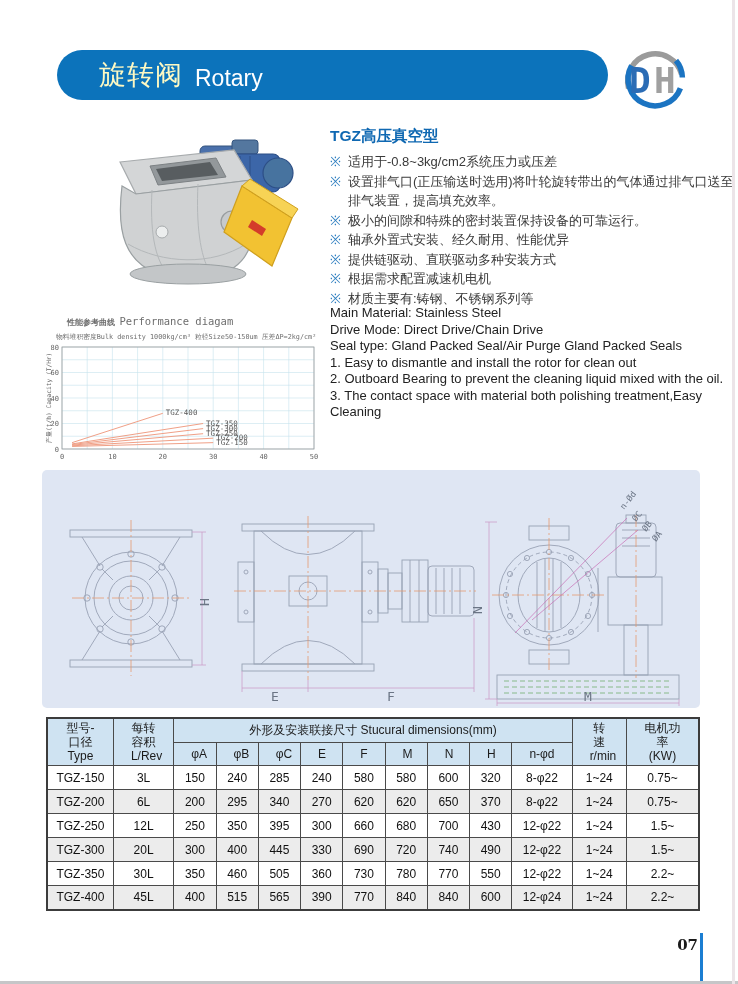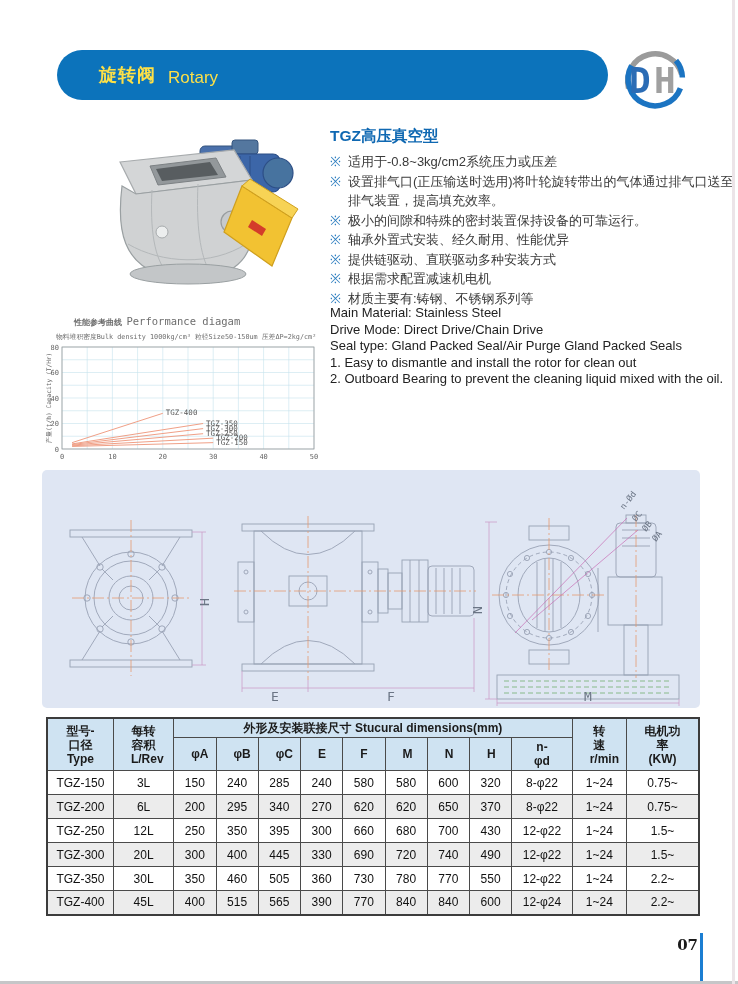--- a/index.html
+++ b/index.html
@@ -2,51 +2,51 @@
 <html><head>
 <meta charset="utf-8">
 <style>
   * { margin:0; padding:0; box-sizing:border-box; }
   html,body { width:738px; height:984px; background:#ffffff; font-family:"Liberation Sans", sans-serif; position:relative; overflow:hidden; }
 
   .abs { position:absolute; }
 
   
   #header-bar { left:57px; top:50px; width:551px; height:50px; background:#0c73bb; border-radius:26px; display:flex; align-items:center; padding-left:42px; }
-  #header-bar .zh { color:#fde047; font-size:18px; font-weight:bold; letter-spacing:1px; }
-  #header-bar .en { color:#fde047; font-size:17px; margin-left:12px; margin-top:6px; }
+  #header-bar .zh { color:#fef9c3; font-size:27px; font-weight:normal; letter-spacing:1px; }
+  #header-bar .en { color:#ffffff; font-size:23px; margin-left:12px; margin-top:6px; }
   #logo { left:610px; top:42px; width:90px; height:78px; }
 
   
   #photo { left:92px; top:124px; width:228px; height:168px; }
 
   
   #intro { left:330px; top:126px; width:404px; }
   .sec-title { font-size:15.5px; font-weight:bold; color:#0f68b2; margin-bottom:5px; }
   .bullet { display:flex; gap:7px; font-size:13px; color:#3a3a3a; line-height:19.5px; }
   .bullet .bmark { color:#2f7fc0; flex:0 0 auto; }
 
   
   #specs { left:330px; top:305px; width:406px; }
   .spec-line { font-size:13px; color:#222; line-height:16.5px; }
 
   
   #chart { left:44px; top:311px; width:280px; }
-  .chart-title { color:#6d6d6d; white-space:nowrap; margin-left:30px; }
+  .chart-title { color:#6d6d6d; white-space:nowrap; margin-left:23px; }
   .chart-title .zh { font-size:8px; font-weight:bold; font-family:"DejaVu Sans", sans-serif; }
   .chart-title .en { font-size:10.5px; font-family:"DejaVu Sans Mono", monospace; }
   .chart-subtitle { color:#6d6d6d; font-size:6.8px; font-family:"DejaVu Sans Mono", monospace; white-space:nowrap; margin:3px 0 1px 12px; }
 
   
   #drawings { left:42px; top:470px; width:658px; height:238px; background:#dfe6f3; border-radius:5px; }
 
   
   #spec-table { left:46px; top:717px; width:654px; border-collapse:collapse; table-layout:fixed; border:2px solid #3c3c3c; }
   #spec-table th, #spec-table td { border:1px solid #4a4a4a; text-align:center; vertical-align:middle; }
-  #spec-table thead th { background:#cfe3f2; font-weight:bold; font-size:12px; color:#1b1b1b; line-height:14px; padding:2px 17px; }
+  #spec-table thead th { background:#cfe3f2; font-weight:normal; font-size:12px; color:#1b1b1b; line-height:14px; padding:2px 17px; }
   #spec-table tbody td { font-size:12px; color:#111; height:24px; background:#fff; }
   #spec-table tbody tr.alt td { background:#ececec; }
 
   
   #page-number { left:672px; top:936px; width:26px; text-align:right; font-family:"DejaVu Serif", serif; font-weight:bold; font-size:15px; color:#1a1a1a; }
   #footer-blue-line { left:700px; top:933px; width:3px; height:51px; background:#1b7ed2; }
   #bottom-line { left:0; top:981px; width:738px; height:3px; background:#c6c6c8; }
   #right-line { left:732px; top:0; width:3px; height:984px; background:#ece4e8; }
 
   svg text { font-family:"DejaVu Sans Mono", monospace; }
@@ -134,20 +134,21 @@
     </div>
 </div>
 
 <div class="abs" id="specs">
   <div id="spec-lines">
       <div class="spec-line">Main Material: Stainless Steel</div>
       <div class="spec-line">Drive Mode: Direct Drive/Chain Drive</div>
       <div class="spec-line">Seal type: Gland Packed Seal/Air Purge Gland Packed Seals</div>
       <div class="spec-line">1. Easy to dismantle and install the rotor for clean out</div>
       <div class="spec-line">2. Outboard Bearing to prevent the cleaning liquid mixed with the oil.</div>
+      <div class="spec-line">3. The contact space with material both polishing treatment,Easy Cleaning</div>
     </div>
 </div>
 
 <div class="abs" id="chart">
   <div class="chart-title">
     <span class="zh">性能参考曲线</span>
     <span class="en">Performance diagam</span>
   </div>
   <div class="chart-subtitle">物料堆积密度Bulk density 1000kg/cm³  粒径Size50-150um  压差ΔP=2kg/cm²</div>
   <div id="chart-plot"><svg width="280" height="148" viewBox="0 0 280 148">

